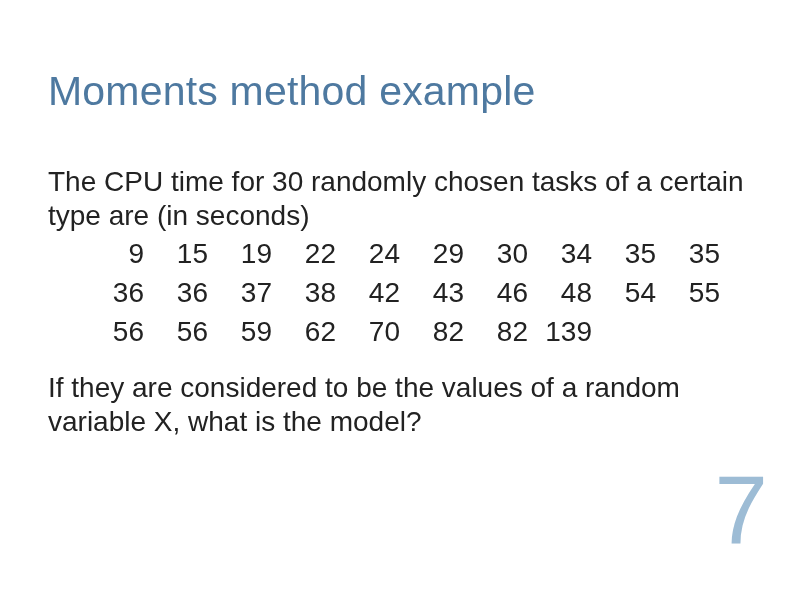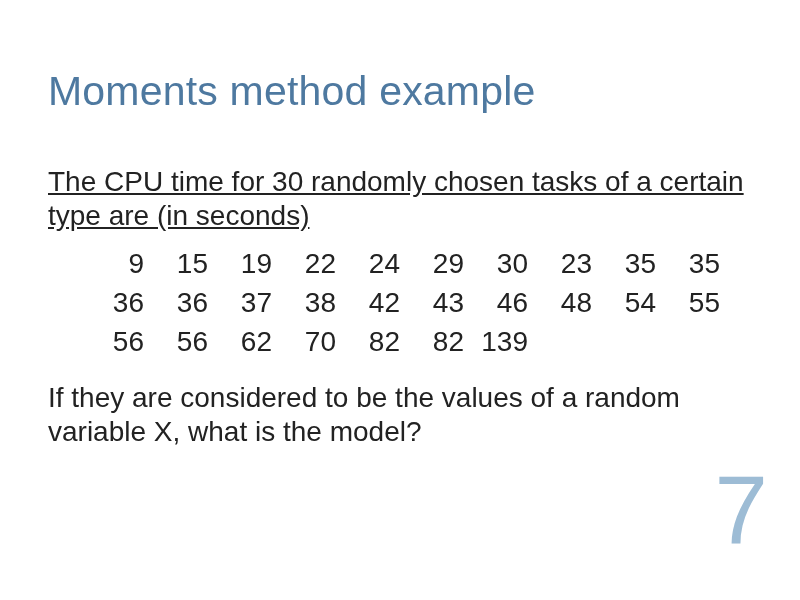--- a/index.html
+++ b/index.html
@@ -1,20 +1,20 @@
 <!DOCTYPE html>
 <html><head>
 <meta charset="utf-8">
 <style>
   * { margin: 0; padding: 0; box-sizing: border-box; }
   html, body { width: 800px; height: 600px; background: #ffffff; font-family: "Segoe UI Light", "Segoe UI", "Helvetica Neue", Arial, sans-serif; font-weight: 300; color: #333; }
   .slide { width: 800px; height: 548px; position: relative; padding: 68px 48px 0 48px; }
   .title { font-size: 41px; font-weight: 300; color: #4e79a0; letter-spacing: 0.2px; margin-bottom: 50px; }
   .body { font-size: 28px; font-weight: 350; color: #222; line-height: 1.22; }
-  .intro { margin-bottom: 12px; text-decoration: underline; }
+  .intro { margin-bottom: 2px; }
   .data-table { margin: 2px 0 2px 32px; }
   .data-table .row { display: flex; }
   .data-table .cell { width: 64px; text-align: right; font-size: 28px; font-weight: 350; color: #222; line-height: 1.38; }
   .question { margin-top: 20px; }
   .pagenum { position: absolute; right: 32px; bottom: -10px; font-size: 96px; font-weight: 300; color: #9dbcd5; line-height: 1; }
 </style>
 </head>
 <body>
 
 <div class="slide">
@@ -25,39 +25,40 @@
 
     <div class="data-table">
       <div class="row">
         <span class="cell">9</span>
         <span class="cell">15</span>
         <span class="cell">19</span>
         <span class="cell">22</span>
         <span class="cell">24</span>
         <span class="cell">29</span>
         <span class="cell">30</span>
-        <span class="cell">23</span>
+        <span class="cell">34</span>
         <span class="cell">35</span>
         <span class="cell">35</span>
       </div>
       <div class="row">
         <span class="cell">36</span>
         <span class="cell">36</span>
         <span class="cell">37</span>
         <span class="cell">38</span>
         <span class="cell">42</span>
         <span class="cell">43</span>
         <span class="cell">46</span>
         <span class="cell">48</span>
         <span class="cell">54</span>
         <span class="cell">55</span>
       </div>
       <div class="row">
         <span class="cell">56</span>
         <span class="cell">56</span>
+        <span class="cell">59</span>
         <span class="cell">62</span>
         <span class="cell">70</span>
         <span class="cell">82</span>
         <span class="cell">82</span>
         <span class="cell">139</span>
       </div>
     </div>
 
     <div class="question">If they are considered to be the values of a random variable X, what is the model?</div>
   </div>

